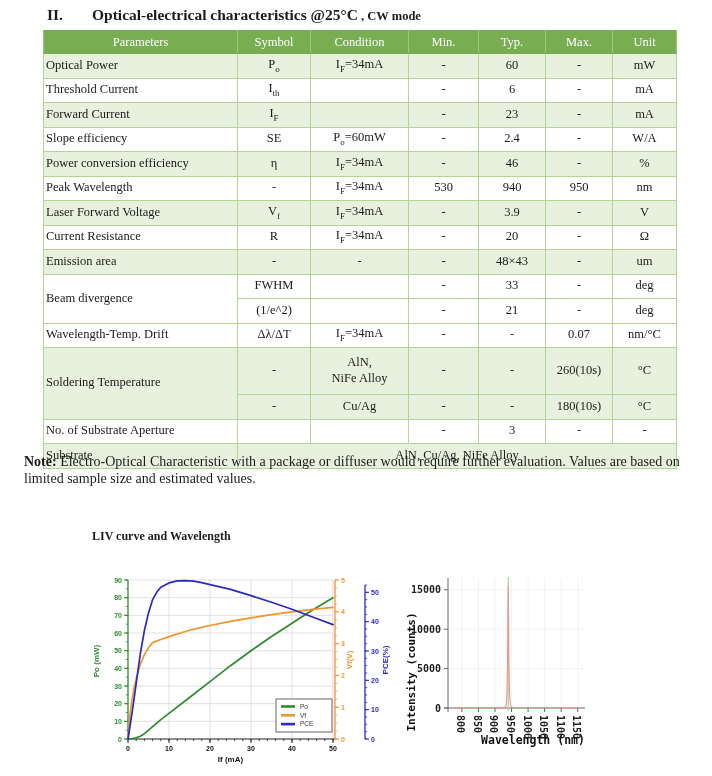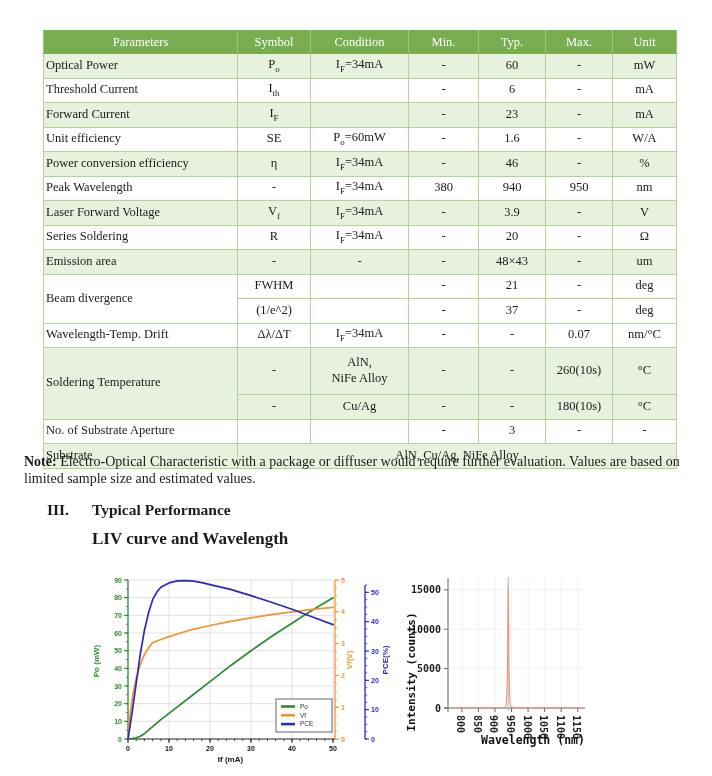--- a/index.html
+++ b/index.html
@@ -6,21 +6,21 @@
     --hdr:#78ad52; --hdr-sep:#9dc87e; --band:#e7f1dd; --bdr:#b2d595; --ink:#1b1b1b;
   }
   html,body{margin:0;padding:0;background:#ffffff;}
   .page{position:relative;width:712px;height:776px;background:#ffffff;overflow:hidden;
         font-family:"Liberation Serif", serif;color:var(--ink);}
   .sec-heading{position:absolute;white-space:nowrap;font-weight:bold;font-size:15.5px;}
   .sec2{top:6px;left:47px;}
   .sec3{top:501px;left:47px;}
   .sec-num{display:inline-block;width:45px;}
   .sec-sub{font-size:12.5px;}
-  .chart-caption{position:absolute;top:529px;left:92px;font-weight:bold;font-size:17px;white-space:nowrap;}
+  .chart-caption{position:absolute;top:529px;left:92px;font-weight:bold;font-size:12px;white-space:nowrap;}
   table.chars{position:absolute;top:30px;left:43px;width:633px;border-collapse:collapse;
         table-layout:fixed;font-size:12.5px;}
   table.chars th{background:var(--hdr);color:#ffffff;font-weight:normal;height:22px;
         border:1px solid var(--hdr-sep);border-top:1px solid var(--hdr);border-bottom:1px solid var(--hdr);
         text-align:center;padding:0;}
   table.chars td{border:1px solid var(--bdr);height:23.5px;text-align:center;padding:0 2px;
         line-height:1.25;background:#ffffff;}
   table.chars tr.shade td{background:var(--band);}
   table.chars td.param{text-align:left;}
   table.chars sub{font-size:9px;}
@@ -29,20 +29,23 @@
   .chart-box{position:absolute;}
   #liv-box{left:85px;top:572px;width:320px;height:200px;text-decoration:underline;}
   #spec-box{left:403px;top:568px;width:212px;height:192px;}
   svg{display:block;}
 </style>
 </head>
 <body>
 
 <div class="page">
 
+  <div class="sec-heading sec2">
+    <span class="sec-num">II.</span><span>Optical-electrical characteristics @25°C</span><span class="sec-sub"> , CW mode</span>
+  </div>
 
   <table class="chars" id="char-table">
     <colgroup id="char-cols">
         <col style="width: 194px;">
         <col style="width: 73px;">
         <col style="width: 98px;">
         <col style="width: 70px;">
         <col style="width: 67px;">
         <col style="width: 67px;">
         <col style="width: 64px;">
@@ -80,57 +83,57 @@
         <tr class="shade">
           <td class="param">Forward Current</td>
           <td>I<sub>F</sub></td>
           <td></td>
           <td>-</td>
           <td>23</td>
           <td>-</td>
           <td>mA</td>
         </tr>
         <tr>
-          <td class="param">Unit efficiency</td>
+          <td class="param">Slope efficiency</td>
           <td>SE</td>
           <td>P<sub>o</sub>=60mW</td>
           <td>-</td>
-          <td>1.6</td>
+          <td>2.4</td>
           <td>-</td>
           <td>W/A</td>
         </tr>
         <tr class="shade">
           <td class="param">Power conversion efficiency</td>
           <td>η</td>
           <td>I<sub>F</sub>=34mA</td>
           <td>-</td>
           <td>46</td>
           <td>-</td>
           <td>%</td>
         </tr>
         <tr>
           <td class="param">Peak Wavelength</td>
           <td>-</td>
           <td>I<sub>F</sub>=34mA</td>
-          <td>380</td>
+          <td>530</td>
           <td>940</td>
           <td>950</td>
           <td>nm</td>
         </tr>
         <tr class="shade">
           <td class="param">Laser Forward Voltage</td>
           <td>V<sub>f</sub></td>
           <td>I<sub>F</sub>=34mA</td>
           <td>-</td>
           <td>3.9</td>
           <td>-</td>
           <td>V</td>
         </tr>
         <tr>
-          <td class="param">Series Soldering</td>
+          <td class="param">Current Resistance</td>
           <td>R</td>
           <td>I<sub>F</sub>=34mA</td>
           <td>-</td>
           <td>20</td>
           <td>-</td>
           <td>Ω</td>
         </tr>
         <tr class="shade">
           <td class="param">Emission area</td>
           <td>-</td>
@@ -138,29 +141,29 @@
           <td>-</td>
           <td>48×43</td>
           <td>-</td>
           <td>um</td>
         </tr>
         <tr>
           <td rowspan="2" class="param">Beam divergence</td>
           <td>FWHM</td>
           <td></td>
           <td>-</td>
+          <td>33</td>
+          <td>-</td>
+          <td>deg</td>
+        </tr>
+        <tr>
+          <td>(1/e^2)</td>
+          <td></td>
+          <td>-</td>
           <td>21</td>
-          <td>-</td>
-          <td>deg</td>
-        </tr>
-        <tr>
-          <td>(1/e^2)</td>
-          <td></td>
-          <td>-</td>
-          <td>37</td>
           <td>-</td>
           <td>deg</td>
         </tr>
         <tr>
           <td class="param">Wavelength-Temp. Drift</td>
           <td>Δλ/ΔT</td>
           <td>I<sub>F</sub>=34mA</td>
           <td>-</td>
           <td>-</td>
           <td>0.07</td>
@@ -196,23 +199,20 @@
           <td class="param">Substrate</td>
           <td colspan="6">AlN, Cu/Ag, NiFe Alloy</td>
         </tr>
       </tbody>
   </table>
 
   <div class="note">
     <b>Note: </b><span>Electro-Optical Characteristic with a package or diffuser would require further evaluation. Values are based on limited sample size and estimated values.</span>
   </div>
 
-  <div class="sec-heading sec3">
-    <span class="sec-num">III.</span><span>Typical Performance</span>
-  </div>
 
   <div class="chart-caption">LIV curve and Wavelength</div>
 
   <div class="chart-box" id="liv-box">
     <svg id="liv-chart" width="320" height="200" viewBox="0 0 320 200">
         <line x1="43" y1="149.33333333333334" x2="248" y2="149.33333333333334" stroke="#d9d9d9" stroke-width="0.8"></line>
         <line x1="43" y1="131.66666666666669" x2="248" y2="131.66666666666669" stroke="#d9d9d9" stroke-width="0.8"></line>
         <line x1="43" y1="114" x2="248" y2="114" stroke="#d9d9d9" stroke-width="0.8"></line>
         <line x1="43" y1="96.33333333333334" x2="248" y2="96.33333333333334" stroke="#d9d9d9" stroke-width="0.8"></line>
         <line x1="43" y1="78.66666666666666" x2="248" y2="78.66666666666666" stroke="#d9d9d9" stroke-width="0.8"></line>

